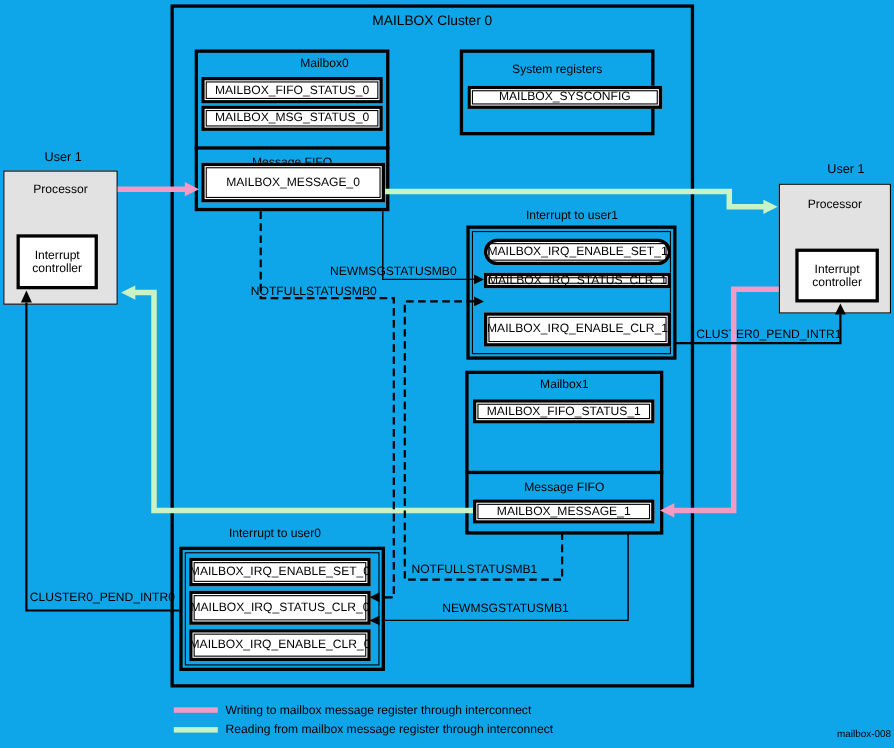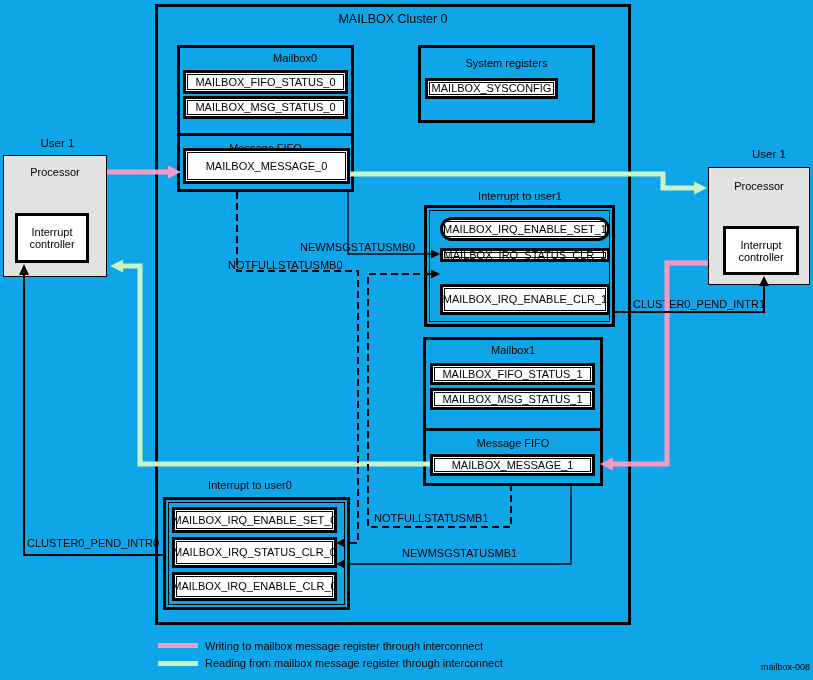--- a/index.html
+++ b/index.html
@@ -56,44 +56,41 @@
     <div class="ri">MAILBOX_MSG_STATUS_0</div>
   </div>
   <div class="divider" style="left:177px; top:133px; width:177px; height:3px;"></div>
   <div class="lbl ctr" style="left:177px; top:142px; width:177px;">Message FIFO</div>
   <div class="reg" style="left:183px; top:148px; width:167px; height:36px;">
     <div class="ri">MAILBOX_MESSAGE_0</div>
   </div>
 
   <div class="abs b3" style="left:418px; top:45px; width:177px; height:78px;"></div>
   <div class="lbl ctr" style="left:418px; top:57px; width:177px;">System registers</div>
-  <div class="reg" style="left:425px; top:78px; width:133px; height:21px;">
+  <div class="reg" style="left:425px; top:78px; width:177px; height:21px;">
     <div class="ri">MAILBOX_SYSCONFIG</div>
   </div>
 
   <div class="lbl ctr" style="left:440px; top:190px; width:160px;">Interrupt to user1</div>
   <div class="abs b3" style="left:424px; top:205px; width:191px; height:122px;"></div>
   <div class="abs b1" style="left:429px; top:210px; width:181px; height:112px;"></div>
   <div class="reg" style="left:440px; top:217px; width:170px; height:24px;border-radius:13px;">
     <div class="ri">MAILBOX_IRQ_ENABLE_SET_1</div>
   </div>
   <div class="reg" style="left:440px; top:248px; width:170px; height:14px;">
     <div class="ri">MAILBOX_IRQ_STATUS_CLR_1</div>
   </div>
   <div class="reg" style="left:440px; top:284px; width:170px; height:31px;">
     <div class="ri">MAILBOX_IRQ_ENABLE_CLR_1</div>
   </div>
 
   <div class="abs b3" style="left:423px; top:337px; width:180px; height:149px;"></div>
   <div class="lbl ctr" style="left:423px; top:344px; width:180px;">Mailbox1</div>
   <div class="reg" style="left:430px; top:363px; width:165px; height:22px;">
     <div class="ri">MAILBOX_FIFO_STATUS_1</div>
-  </div>
-  <div class="reg" style="left:430px; top:388px; width:165px; height:22px;">
-    <div class="ri">MAILBOX_MSG_STATUS_1</div>
   </div>
   <div class="divider" style="left:423px; top:428px; width:180px; height:3px;"></div>
   <div class="lbl ctr" style="left:423px; top:437px; width:180px;">Message FIFO</div>
   <div class="reg" style="left:430px; top:454px; width:165px; height:22px;">
     <div class="ri">MAILBOX_MESSAGE_1</div>
   </div>
 
   <div class="lbl ctr" style="left:170px; top:479px; width:160px;">Interrupt to user0</div>
   <div class="abs b3" style="left:163px; top:497px; width:187px; height:113px;"></div>
   <div class="abs b1" style="left:168px; top:502px; width:177px; height:103px;"></div>

